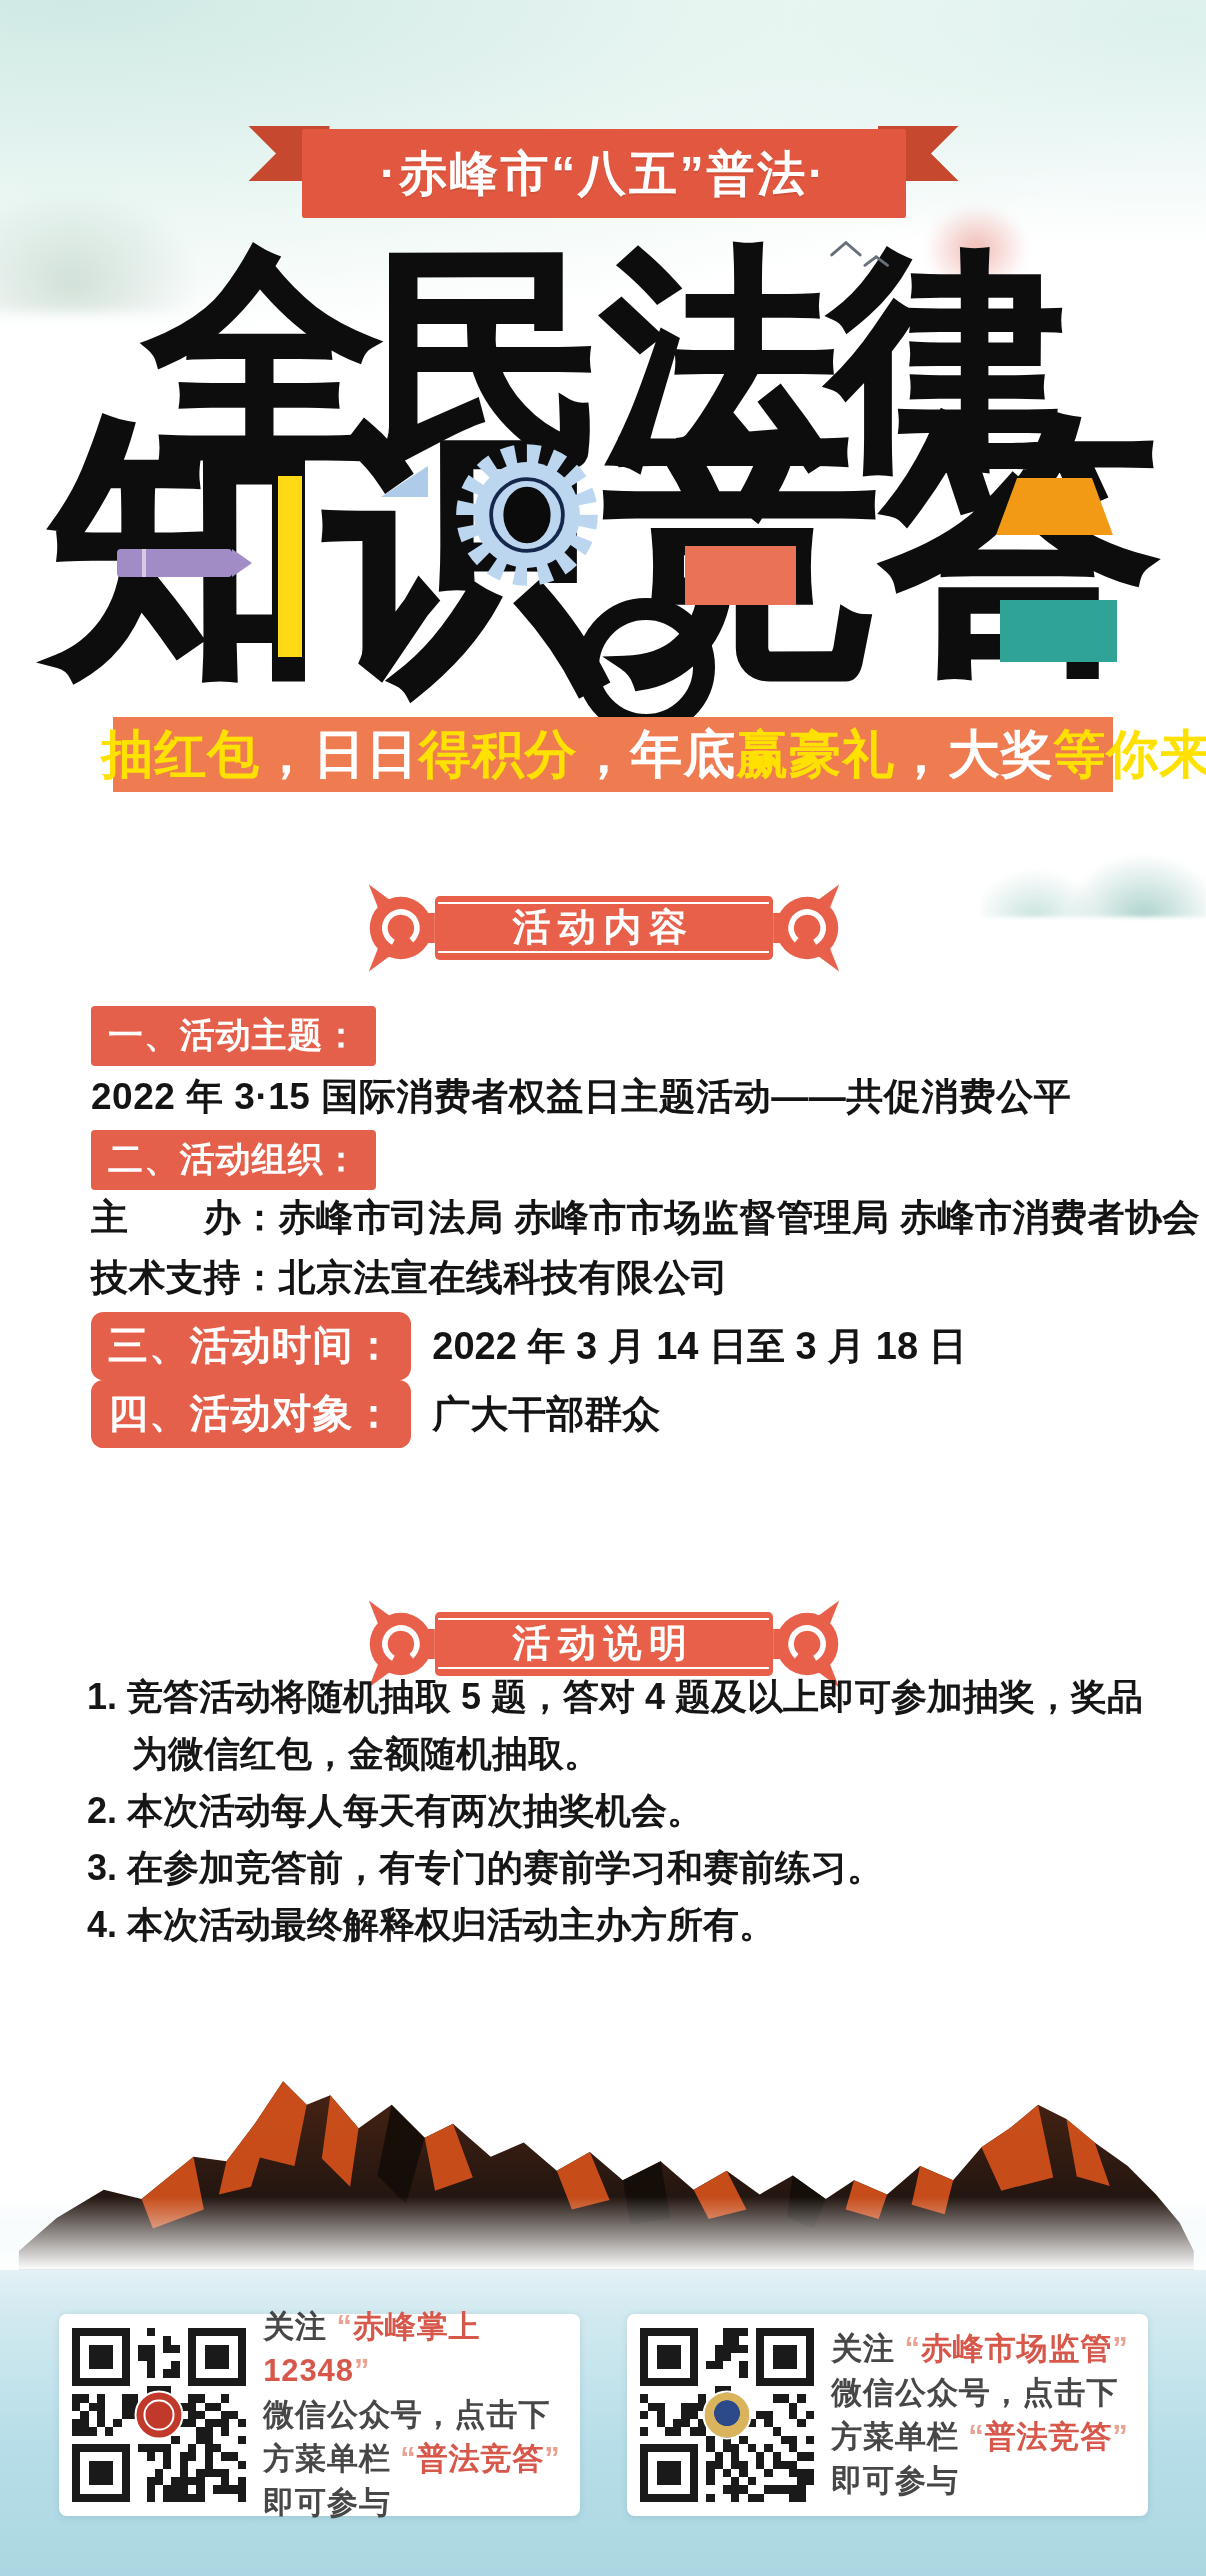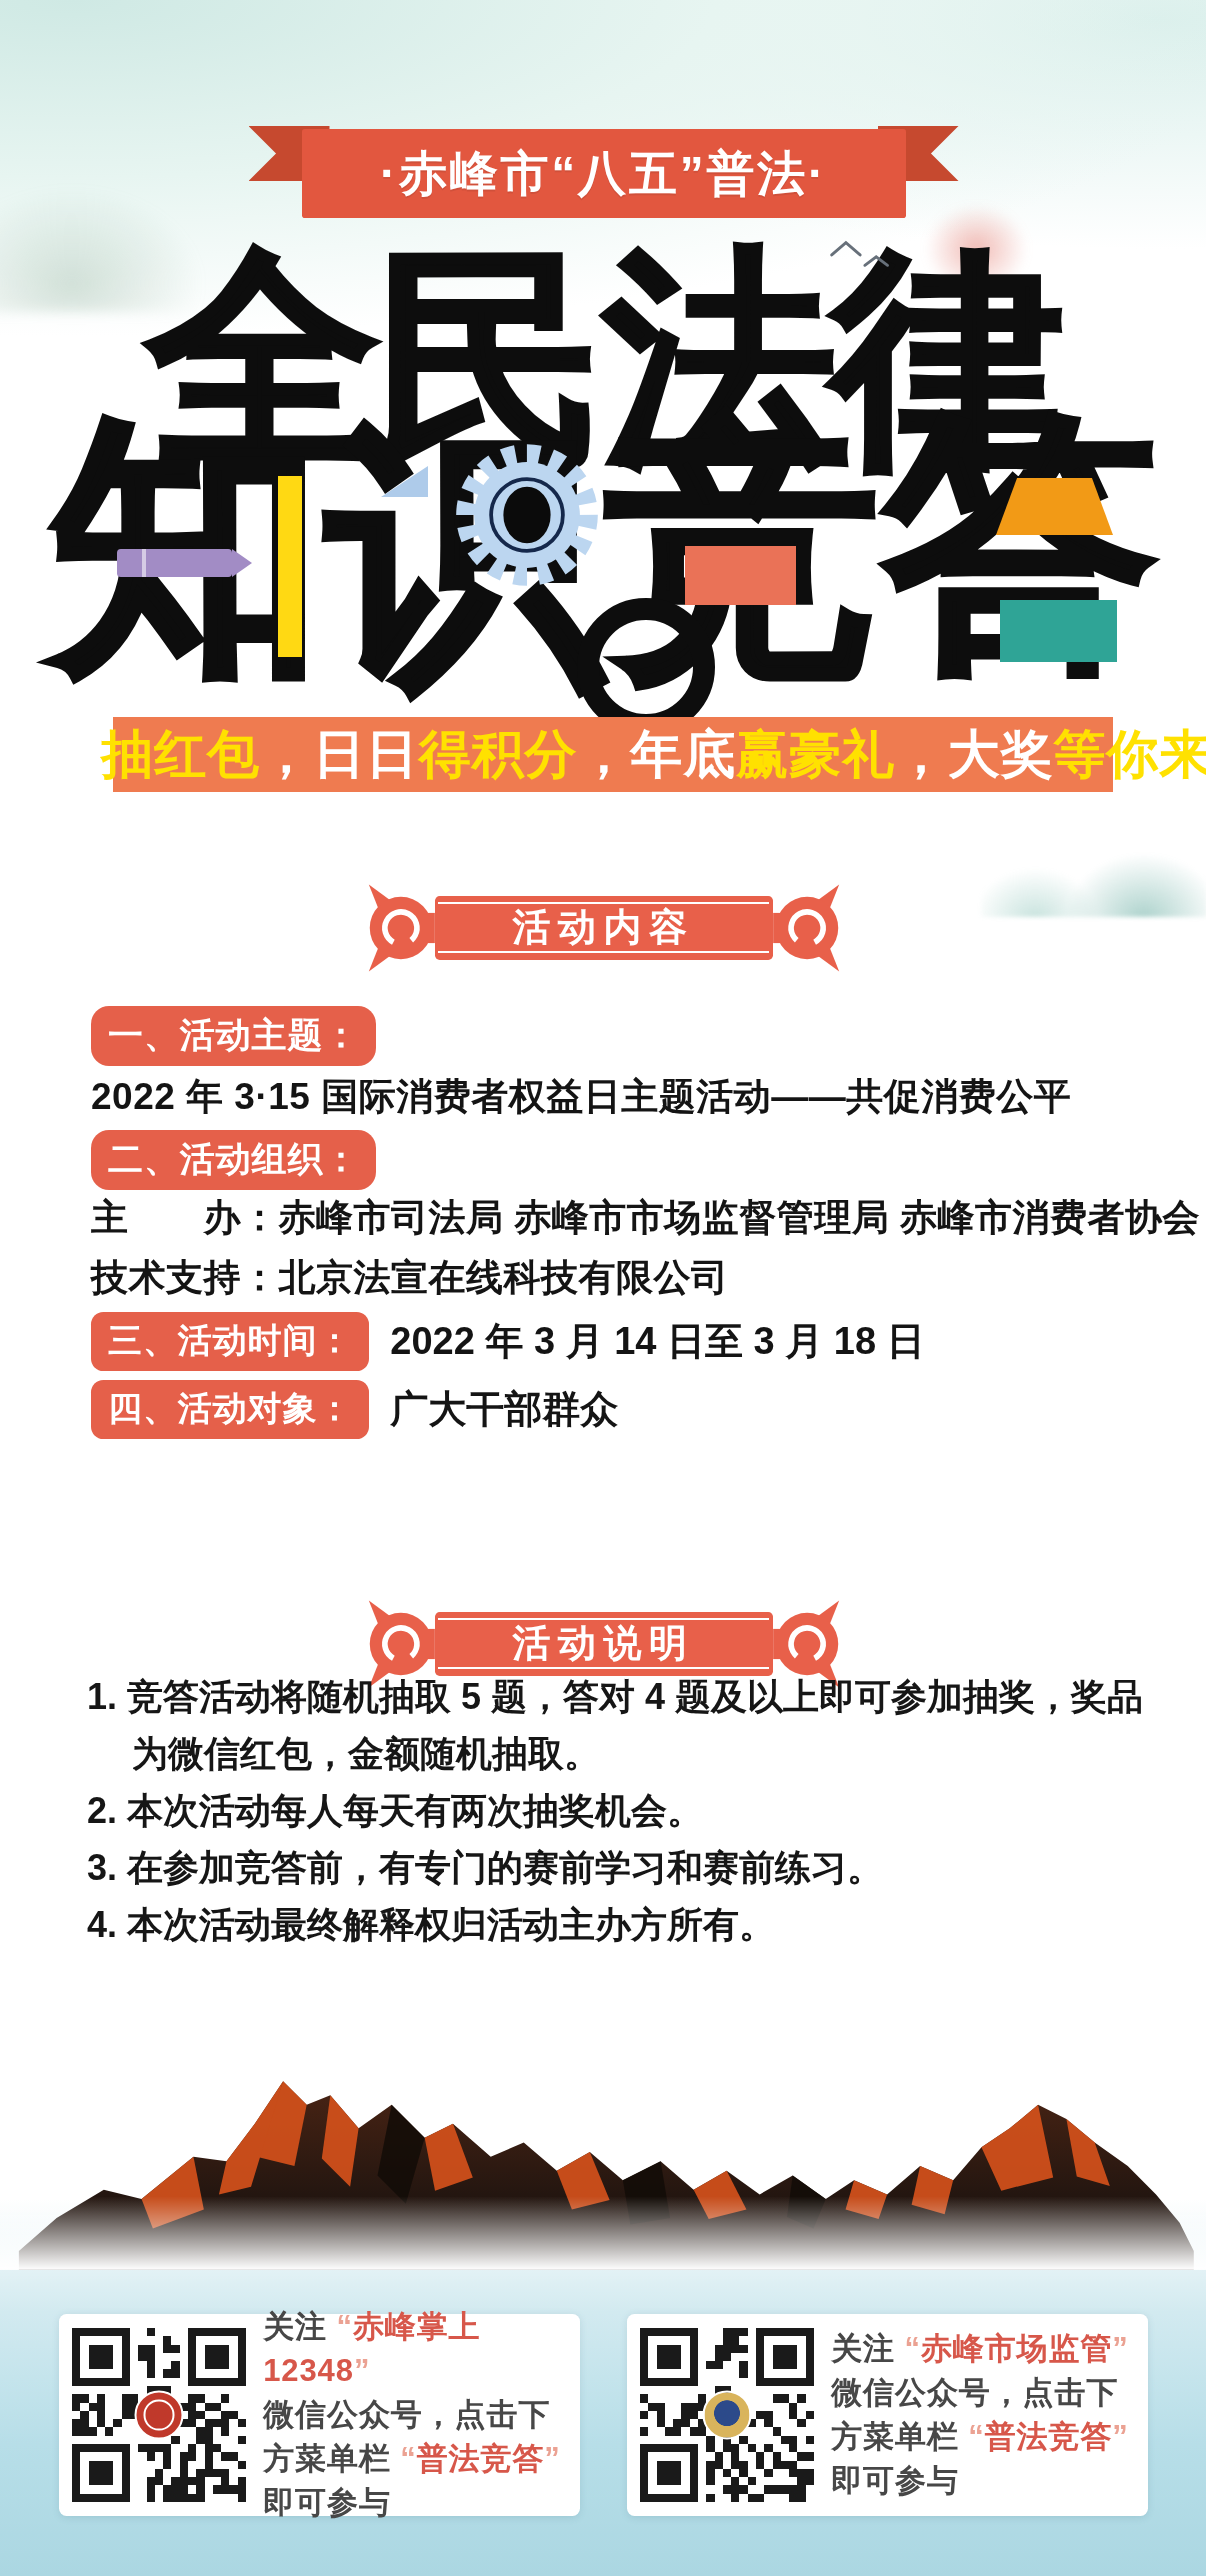--- a/index.html
+++ b/index.html
@@ -61,24 +61,24 @@
   
   .scroll{position:absolute;left:50%;transform:translateX(-50%);display:flex;align-items:center;height:111px;}
   .scroll-bar{position:relative;width:338px;height:64px;background:#e8604a;border-radius:4.7px;
     display:flex;align-items:center;justify-content:center;color:#fff;font-size:38px;font-weight:700;letter-spacing:7.5px;}
   .scroll-bar::before{content:"";position:absolute;left:3.8px;right:3.8px;top:6.6px;bottom:6.6px;
     border-top:2.8px solid #fff;border-bottom:2.8px solid #fff;}
   .scroll-end{flex:0 0 auto;}
   .scroll-end.right{transform:scaleX(-1);}
   
   .lbl{position:absolute;display:inline-block;background:#e5604a;color:#fff;font-size:35px;font-weight:700;
-    padding:5.7px 17px 7.5px;border-radius:18px;letter-spacing:0.9px;}
+    padding:5.7px 17px 7.5px;border-radius:4px;letter-spacing:0.9px;}
   .txt{position:absolute;color:#141414;font-size:37px;font-weight:700;letter-spacing:0.5px;white-space:nowrap;}
   .inline-row{position:absolute;display:flex;align-items:center;}
-  .inline-row .lbl-i{display:inline-block;background:#e5604a;color:#fff;font-size:34px;font-weight:700;
+  .inline-row .lbl-i{display:inline-block;background:#e5604a;color:#fff;font-size:40px;font-weight:700;
     padding:5.7px 17px 7.5px;border-radius:12.3px;letter-spacing:0.9px;}
   .inline-row .txt-i{margin-left:21px;color:#141414;font-size:38px;font-weight:700;white-space:nowrap;}
   
   .notes{position:absolute;left:87px;top:1668px;width:1057px;margin:0;padding:0;list-style:none;
     color:#161616;font-size:36px;font-weight:700;line-height:57px;}
   .notes li{padding-left:45px;text-indent:-45px;margin:0;}
   
   .mountain{position:absolute;left:0;top:2015px;width:1207px;height:255px;}
   
   .qr-card{position:absolute;top:2314px;width:521px;height:202px;background:#fff;border-radius:7.5px;

